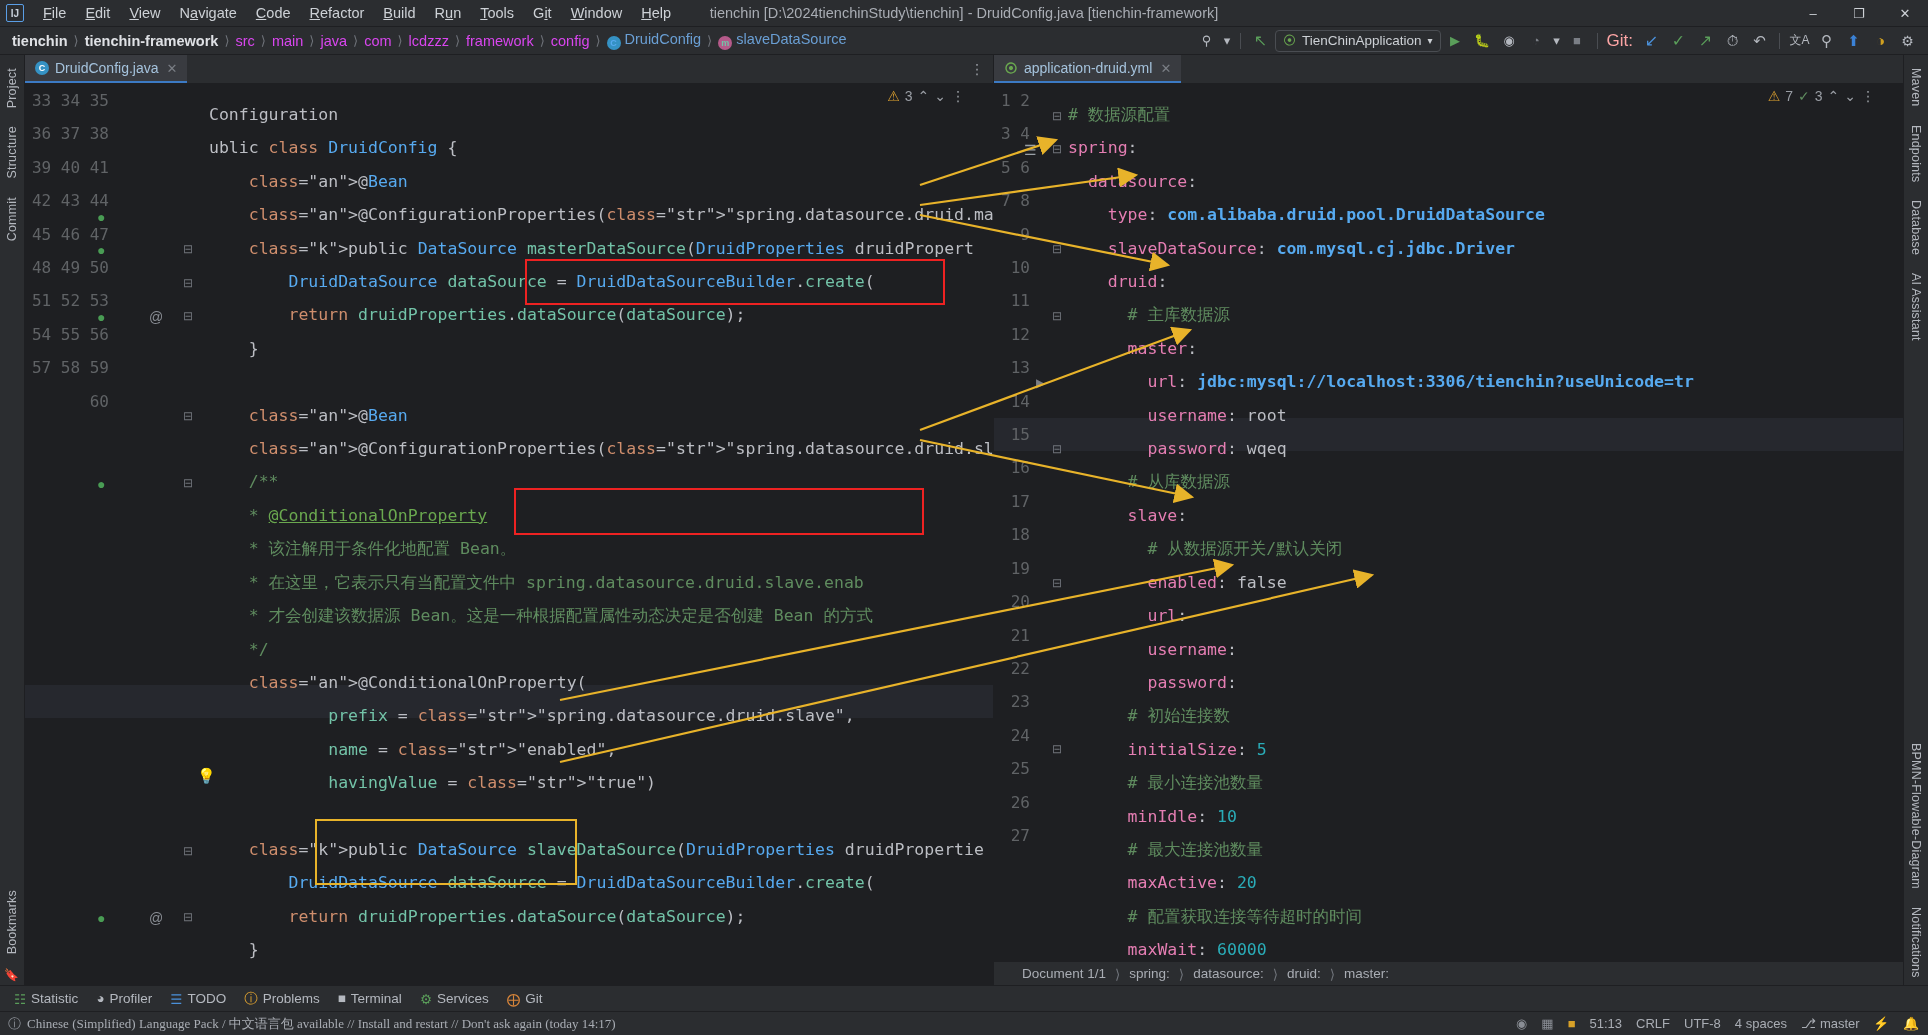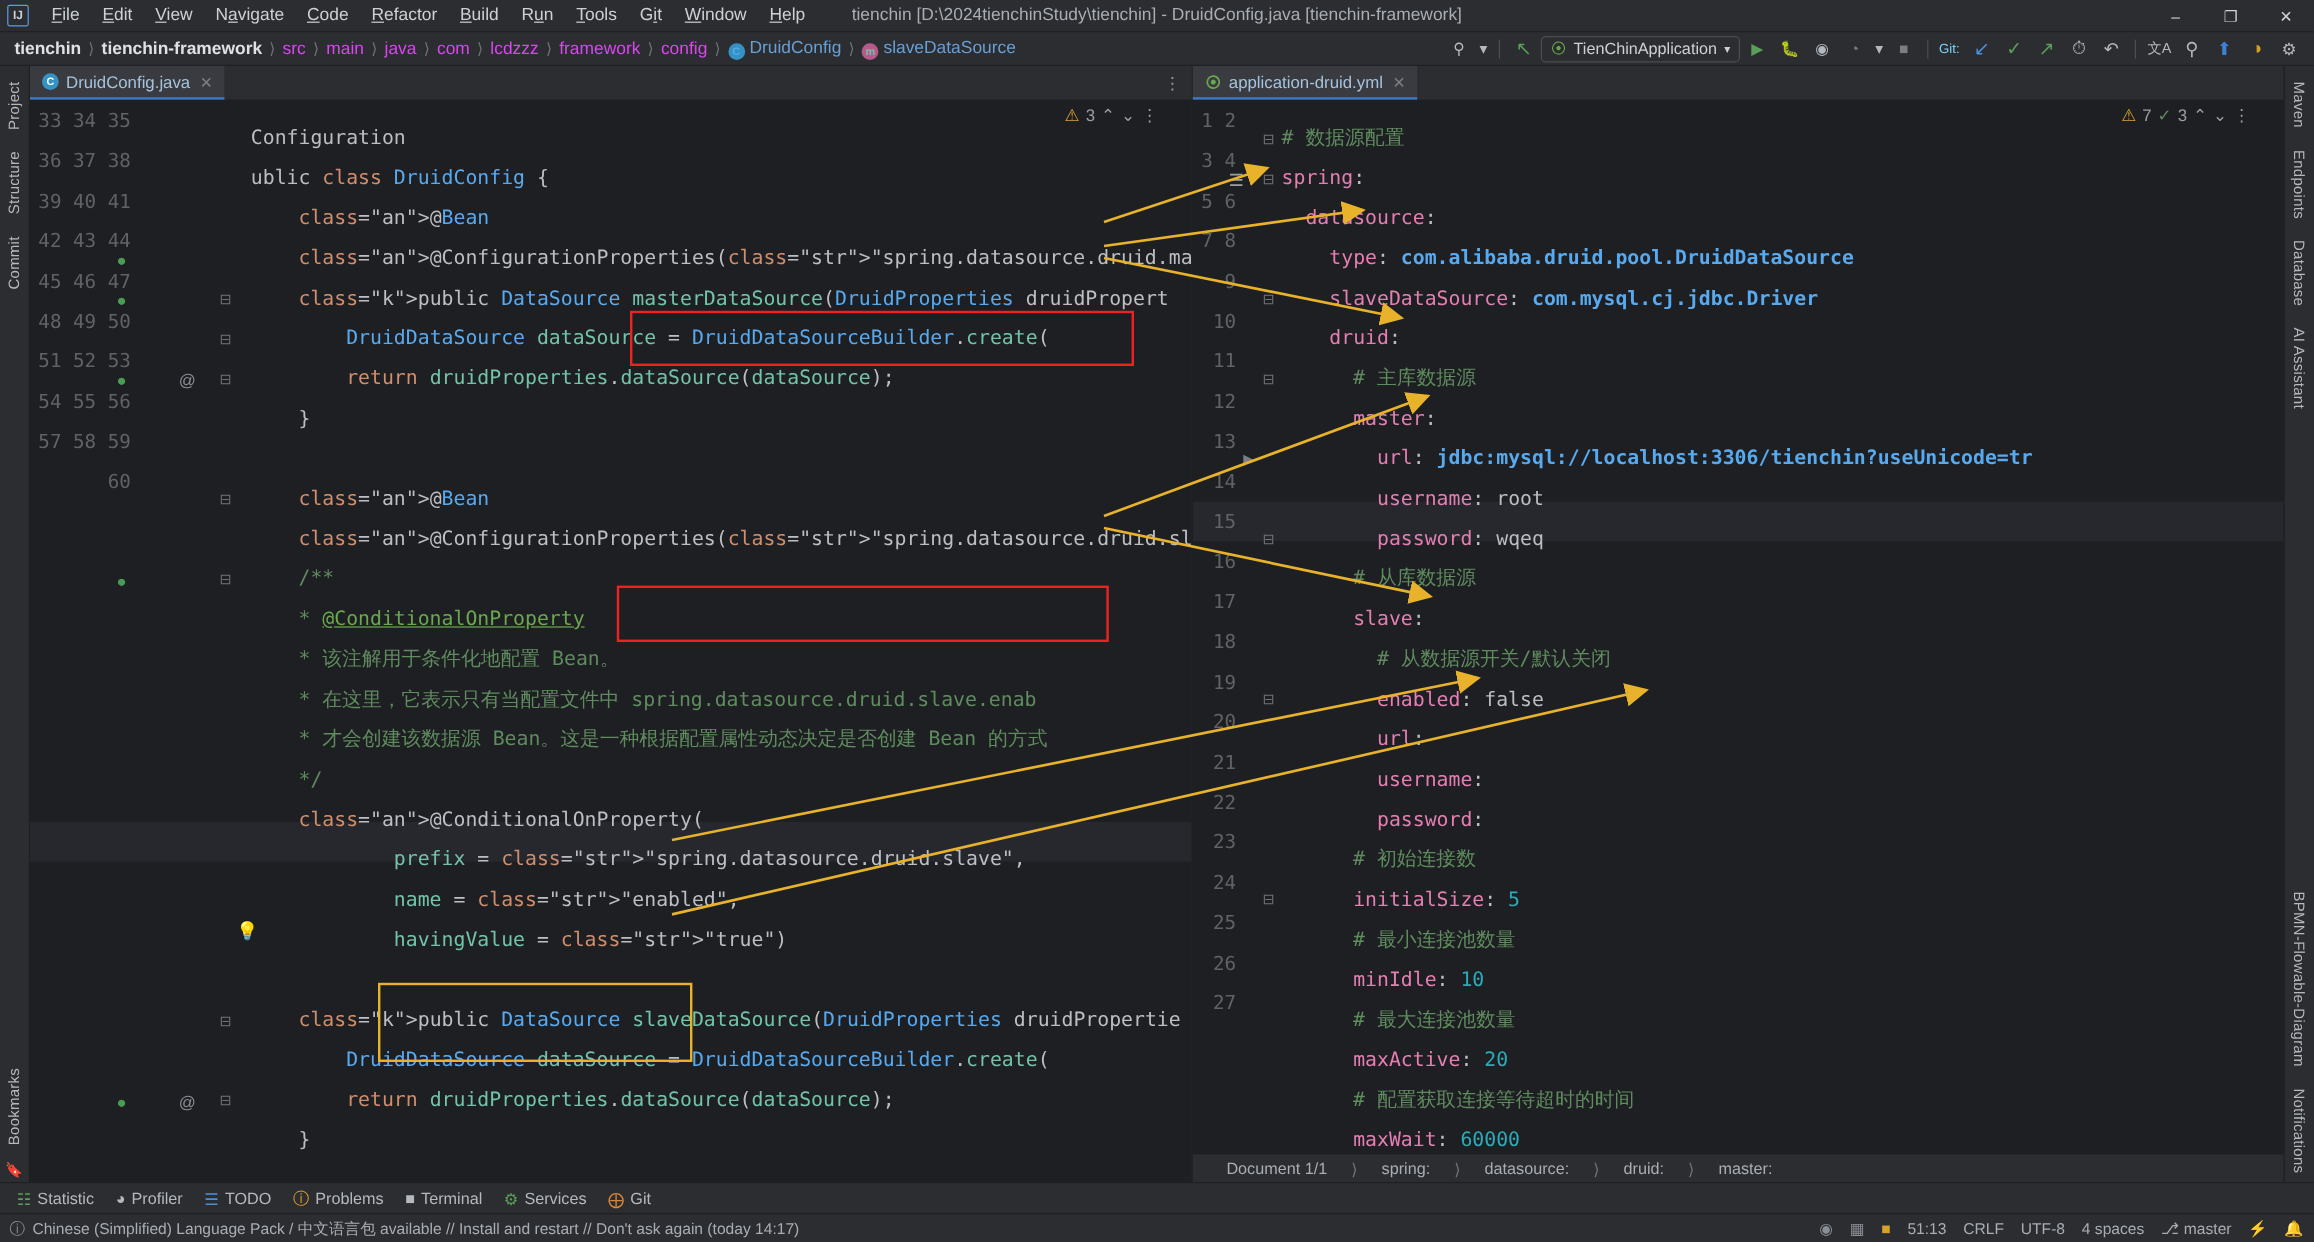--- a/index.html
+++ b/index.html
@@ -52,21 +52,21 @@
   .crumb-ico.mth { background: #b55a8a; }
   .crumb.link { color: #6a9fd4; }
   .nav-right { margin-left: auto; display: flex; align-items: center; gap: 2px; padding-right: 8px; }
   .tbtn { width: 25px; height: 22px; display: flex; align-items: center; justify-content: center;
           color: #b4b8bf; font-size: 13px; border-radius: 3px; }
   .runcfg {
     display: flex; align-items: center; gap: 6px; border: 1px solid #4a4d52;
     border-radius: 4px; height: 22px; padding: 0 7px; font-size: 13.5px; color: #cdd1d6;
   }
   .sep-v { width: 1px; height: 16px; background: #4a4d52; margin: 0 5px; }
-  .git-label { font-size: 11px; color: #7dd3fc; margin: 0 4px 0 2px; }
+  .git-label { font-size: 17px; color: #fca5a5; margin: 0 4px 0 2px; }
 
   
   .main { flex: 1 1 auto; display: flex; min-height: 0; }
 
   
   .stripe {
     width: 25px; background: #2b2d30; border-right: 1px solid #1e1f22;
     display: flex; flex-direction: column; align-items: center; flex: 0 0 25px;
     padding-top: 6px; gap: 4px;
   }
@@ -142,40 +142,40 @@
   .insp {
     position: absolute; right: 28px; top: 4px; display: flex; align-items: center;
     gap: 5px; font-size: 14px; color: #9a9ea5;
   }
   .insp .warn { color: #e0a330; }
   .insp .wk { color: #5f8c5f; }
 
   
   .pane-footer {
     height: 24px; background: #2b2d30; display: flex; align-items: center;
-    font-size: 13.5px; color: #a9adb4; padding-left: 28px; gap: 20px;
+    font-size: 13.5px; color: #a9adb4; padding-left: 28px; gap: 9px;
     border-top: 1px solid #1e1f22; flex: 0 0 24px;
   }
   .pane-footer .s { color: #6f737a; }
 
   
   .toolbar-bottom {
     height: 26px; background: #2b2d30; display: flex; align-items: center;
     flex: 0 0 26px; font-size: 13.5px; color: #b4b8bf; padding-left: 6px;
     border-top: 1px solid #1e1f22; gap: 2px;
   }
   .twbtn { display: flex; align-items: center; gap: 5px; padding: 3px 8px; border-radius: 3px; white-space: nowrap; }
 
   
   .statusbar {
     height: 24px; background: #2b2d30; display: flex; align-items: center;
     flex: 0 0 24px; font-size: 13px; color: #a9adb4; padding: 0 8px; gap: 6px;
     border-top: 1px solid #1e1f22;
   }
-  .status-msg { color: #a9adb4; white-space: nowrap; overflow: hidden; }
+  .status-msg { color: #a9adb4; white-space: nowrap; overflow: hidden; font-family: Liberation Serif, serif; }
   .status-right { margin-left: auto; display: flex; align-items: center; gap: 14px; white-space: nowrap; }
   .sb-i { display: flex; align-items: center; gap: 4px; }
 </style>
 </head>
 <body>
 
 <div class="app">
 
   <div class="titlebar">
     <div class="ij-logo">IJ</div>

